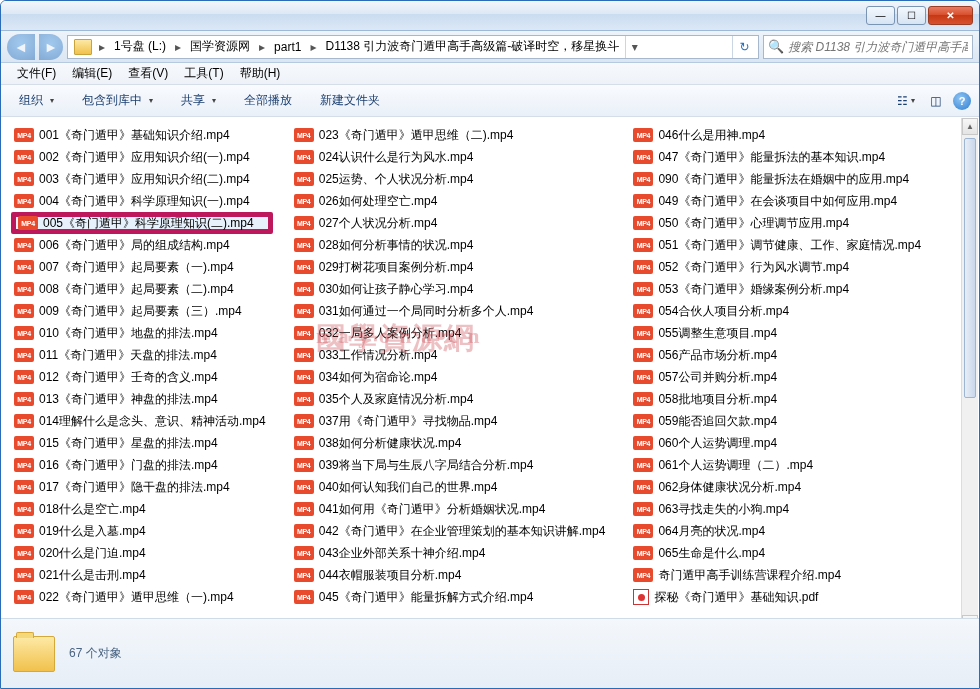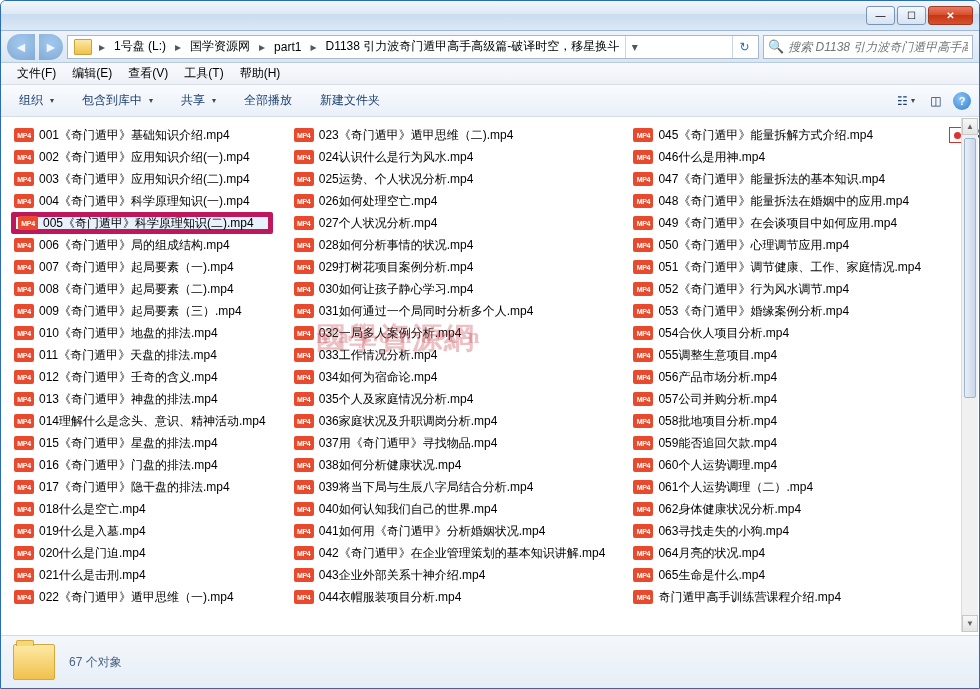--- a/index.html
+++ b/index.html
@@ -240,21 +240,21 @@
   top: 20px; height: 260px;
   background: linear-gradient(90deg,#e8eef6,#c8d7eb);
   border:1px solid #9bb5d3;
   border-radius:2px;
 }
 
 
 .statusbar {
   position: absolute;
   bottom: 0; left: 0; right: 0;
-  height: 53px;
+  height: 70px;
   background: linear-gradient(#f4f7fb, #e6eef7);
   border-top: 1px solid #d0dbe8;
   display: flex;
   align-items: center;
   padding: 0 12px;
   gap: 14px;
 }
 .status-folder {
   width: 42px; height: 36px;
   background: linear-gradient(#fde9a5, #f1c14b);
@@ -473,24 +473,20 @@
       <div class="file-item">
         <div class="mp4-icon">MP4</div>
         <span>034如何为宿命论.mp4</span>
       </div>
       <div class="file-item">
         <div class="mp4-icon">MP4</div>
         <span>035个人及家庭情况分析.mp4</span>
       </div>
       <div class="file-item">
         <div class="mp4-icon">MP4</div>
-        <span>036家庭状况及升职调岗分析.mp4</span>
-      </div>
-      <div class="file-item">
-        <div class="mp4-icon">MP4</div>
         <span>037用《奇门遁甲》寻找物品.mp4</span>
       </div>
       <div class="file-item">
         <div class="mp4-icon">MP4</div>
         <span>038如何分析健康状况.mp4</span>
       </div>
       <div class="file-item">
         <div class="mp4-icon">MP4</div>
         <span>039将当下局与生辰八字局结合分析.mp4</span>
       </div>
@@ -521,21 +517,21 @@
       <div class="file-item">
         <div class="mp4-icon">MP4</div>
         <span>046什么是用神.mp4</span>
       </div>
       <div class="file-item">
         <div class="mp4-icon">MP4</div>
         <span>047《奇门遁甲》能量拆法的基本知识.mp4</span>
       </div>
       <div class="file-item">
         <div class="mp4-icon">MP4</div>
-        <span>048《奇门遁甲》能量拆法在婚姻中的应用.mp4</span>
+        <span>090《奇门遁甲》能量拆法在婚姻中的应用.mp4</span>
       </div>
       <div class="file-item">
         <div class="mp4-icon">MP4</div>
         <span>049《奇门遁甲》在会谈项目中如何应用.mp4</span>
       </div>
       <div class="file-item">
         <div class="mp4-icon">MP4</div>
         <span>050《奇门遁甲》心理调节应用.mp4</span>
       </div>
       <div class="file-item">

